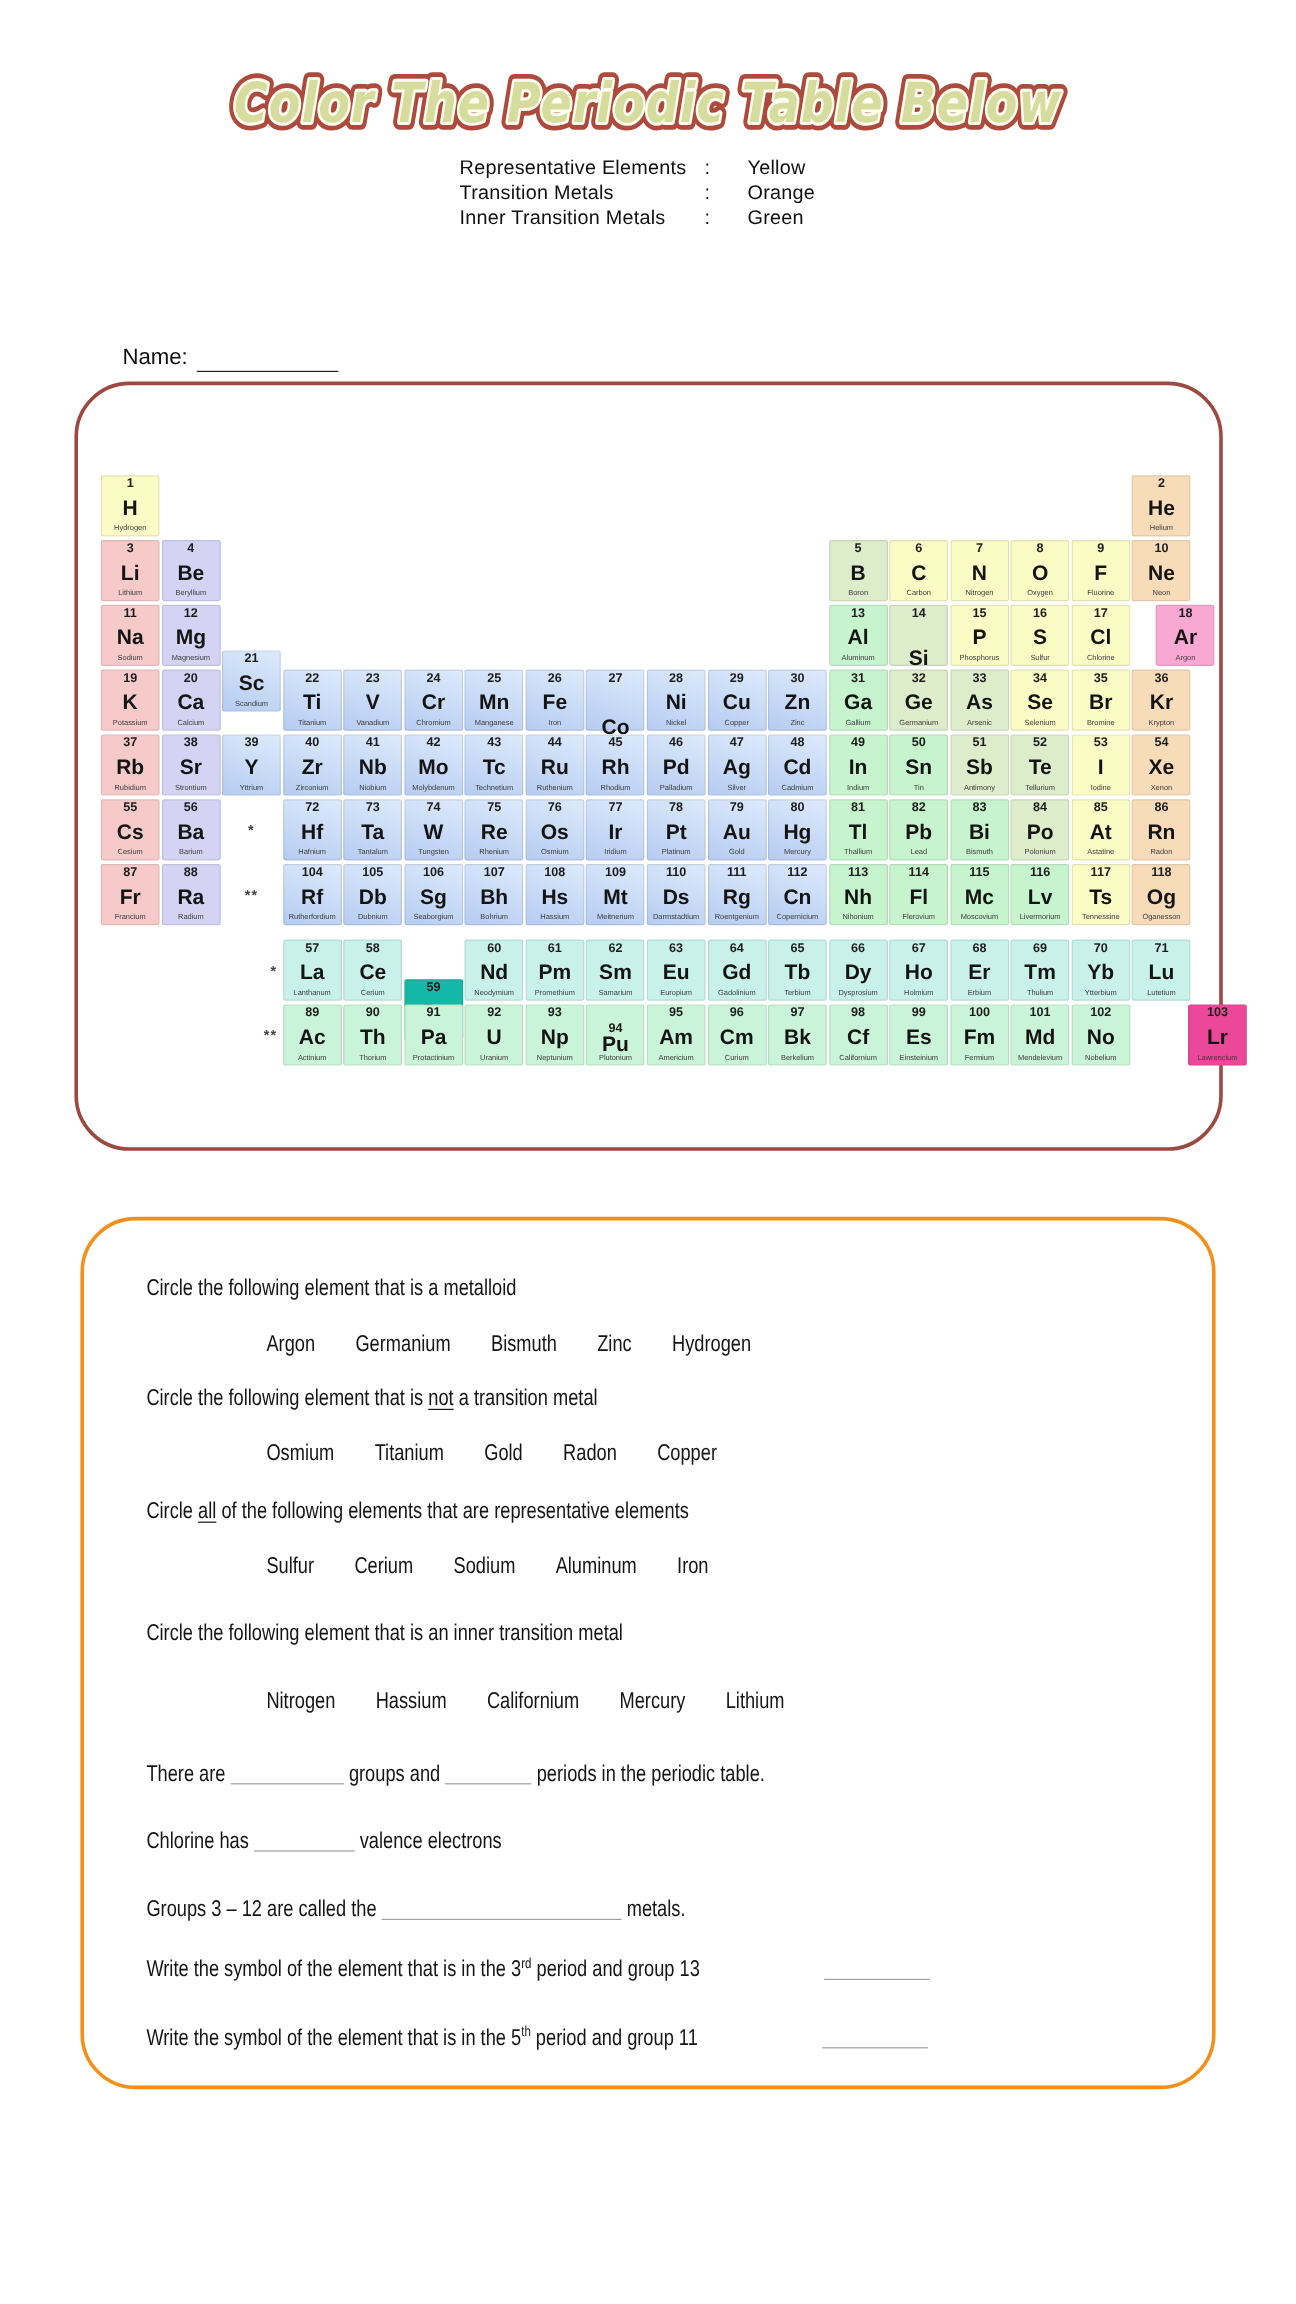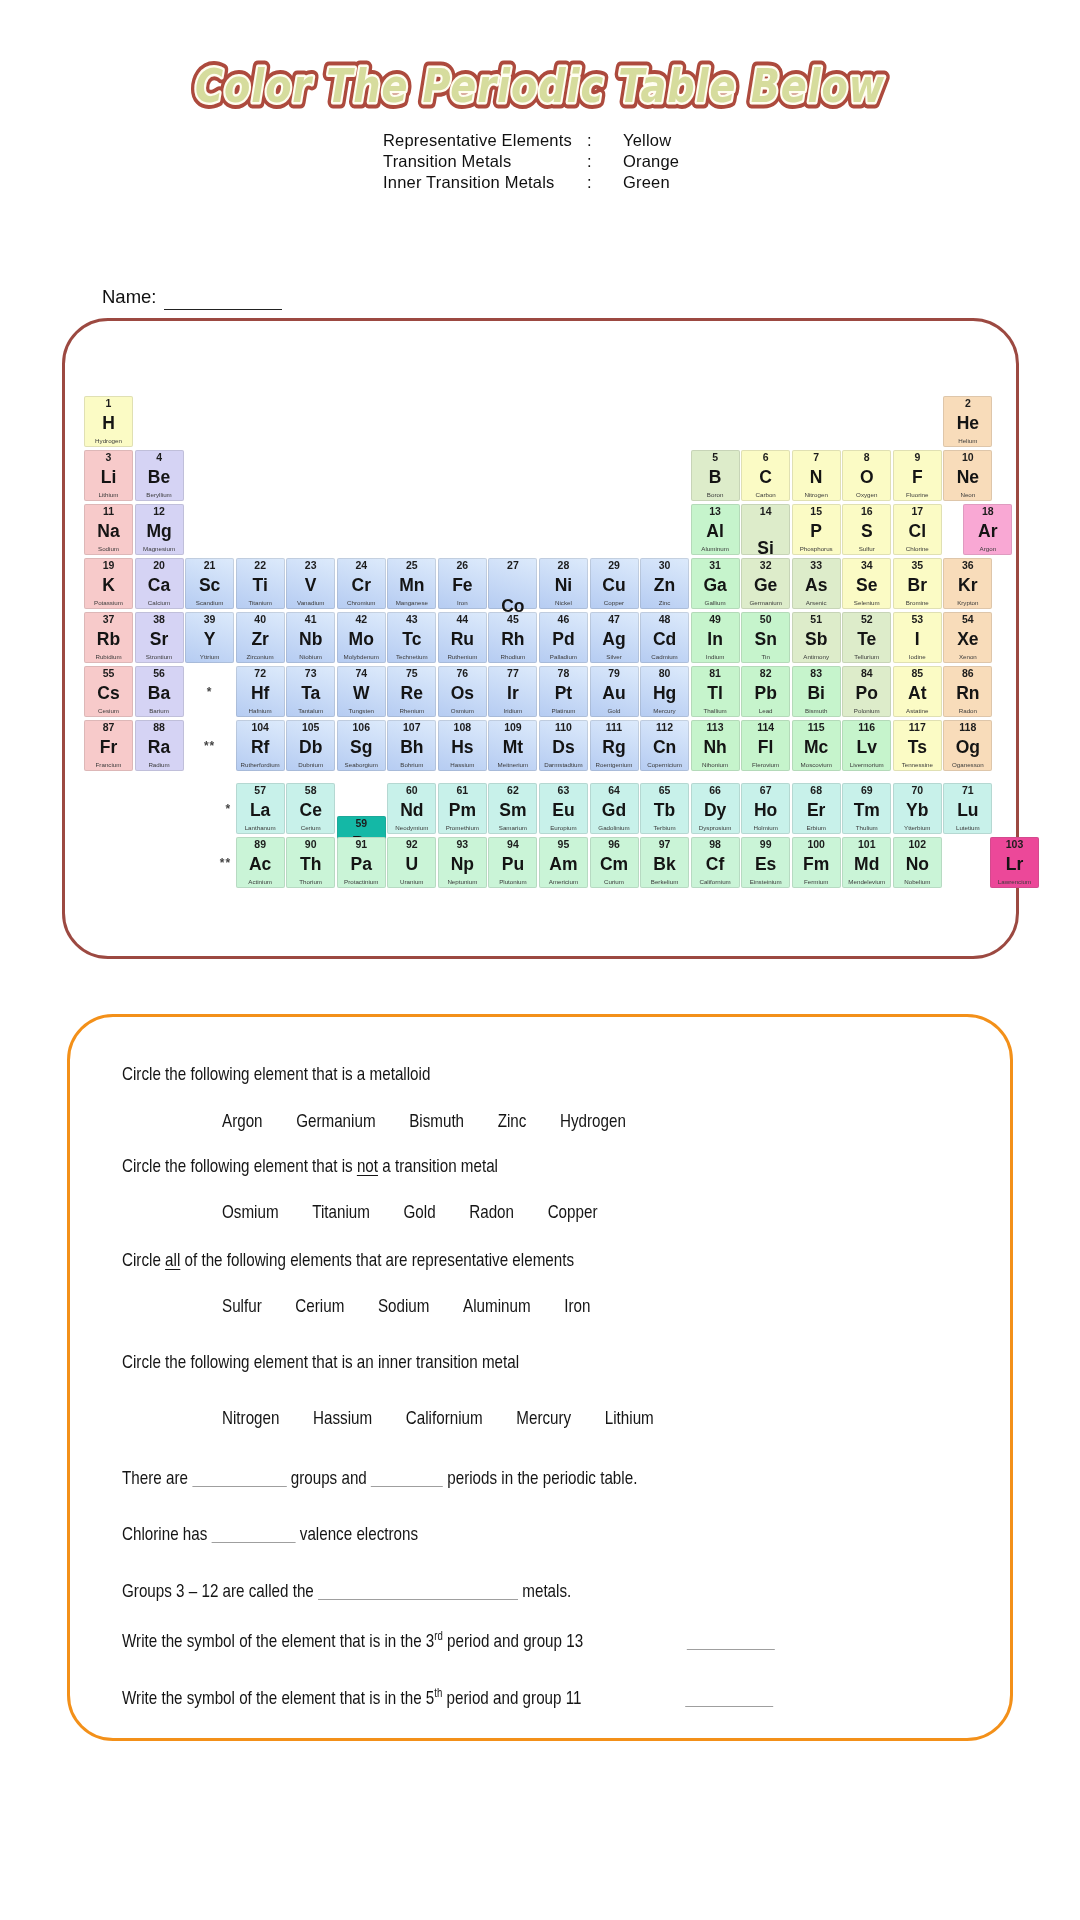--- a/index.html
+++ b/index.html
@@ -185,21 +185,21 @@
       <div class="cell" style="left: 0px; top: 162px; background: rgb(247, 202, 202);">
         <span class="num">19</span>
         <span class="sym">K</span>
         <span class="ename">Potassium</span>
       </div>
       <div class="cell" style="left: 50.55px; top: 162px; background: rgb(213, 211, 244);">
         <span class="num">20</span>
         <span class="sym">Ca</span>
         <span class="ename">Calcium</span>
       </div>
-      <div class="cell" style="left: 101.1px; top: 162px; background: linear-gradient(200deg, rgb(219, 233, 251) 5%, rgb(183, 205, 242) 95%);">
+      <div class="cell" style="left: 101.1px; top: 146px; background: linear-gradient(200deg, rgb(219, 233, 251) 5%, rgb(183, 205, 242) 95%);">
         <span class="num">21</span>
         <span class="sym">Sc</span>
         <span class="ename">Scandium</span>
       </div>
       <div class="cell" style="left: 151.65px; top: 162px; background: linear-gradient(200deg, rgb(219, 233, 251) 5%, rgb(183, 205, 242) 95%);">
         <span class="num">22</span>
         <span class="sym">Ti</span>
         <span class="ename">Titanium</span>
       </div>
       <div class="cell" style="left: 202.2px; top: 162px; background: linear-gradient(200deg, rgb(219, 233, 251) 5%, rgb(183, 205, 242) 95%);">
@@ -625,21 +625,21 @@
       <div class="cell" style="left: 303.3px; top: 441px; background: rgb(202, 244, 215);">
         <span class="num">92</span>
         <span class="sym">U</span>
         <span class="ename">Uranium</span>
       </div>
       <div class="cell" style="left: 353.85px; top: 441px; background: rgb(202, 244, 215);">
         <span class="num">93</span>
         <span class="sym">Np</span>
         <span class="ename">Neptunium</span>
       </div>
-      <div class="cell" style="left: 404.4px; top: 441px; background: rgb(202, 244, 215);">
+      <div class="cell" style="left: 404.4px; top: 441px; background: rgb(202, 244, 215); justify-content: flex-end;">
         <span class="num">94</span>
         <span class="sym">Pu</span>
         <span class="ename">Plutonium</span>
       </div>
       <div class="cell" style="left: 454.95px; top: 441px; background: rgb(202, 244, 215);">
         <span class="num">95</span>
         <span class="sym">Am</span>
         <span class="ename">Americium</span>
       </div>
       <div class="cell" style="left: 505.5px; top: 441px; background: rgb(202, 244, 215);">

